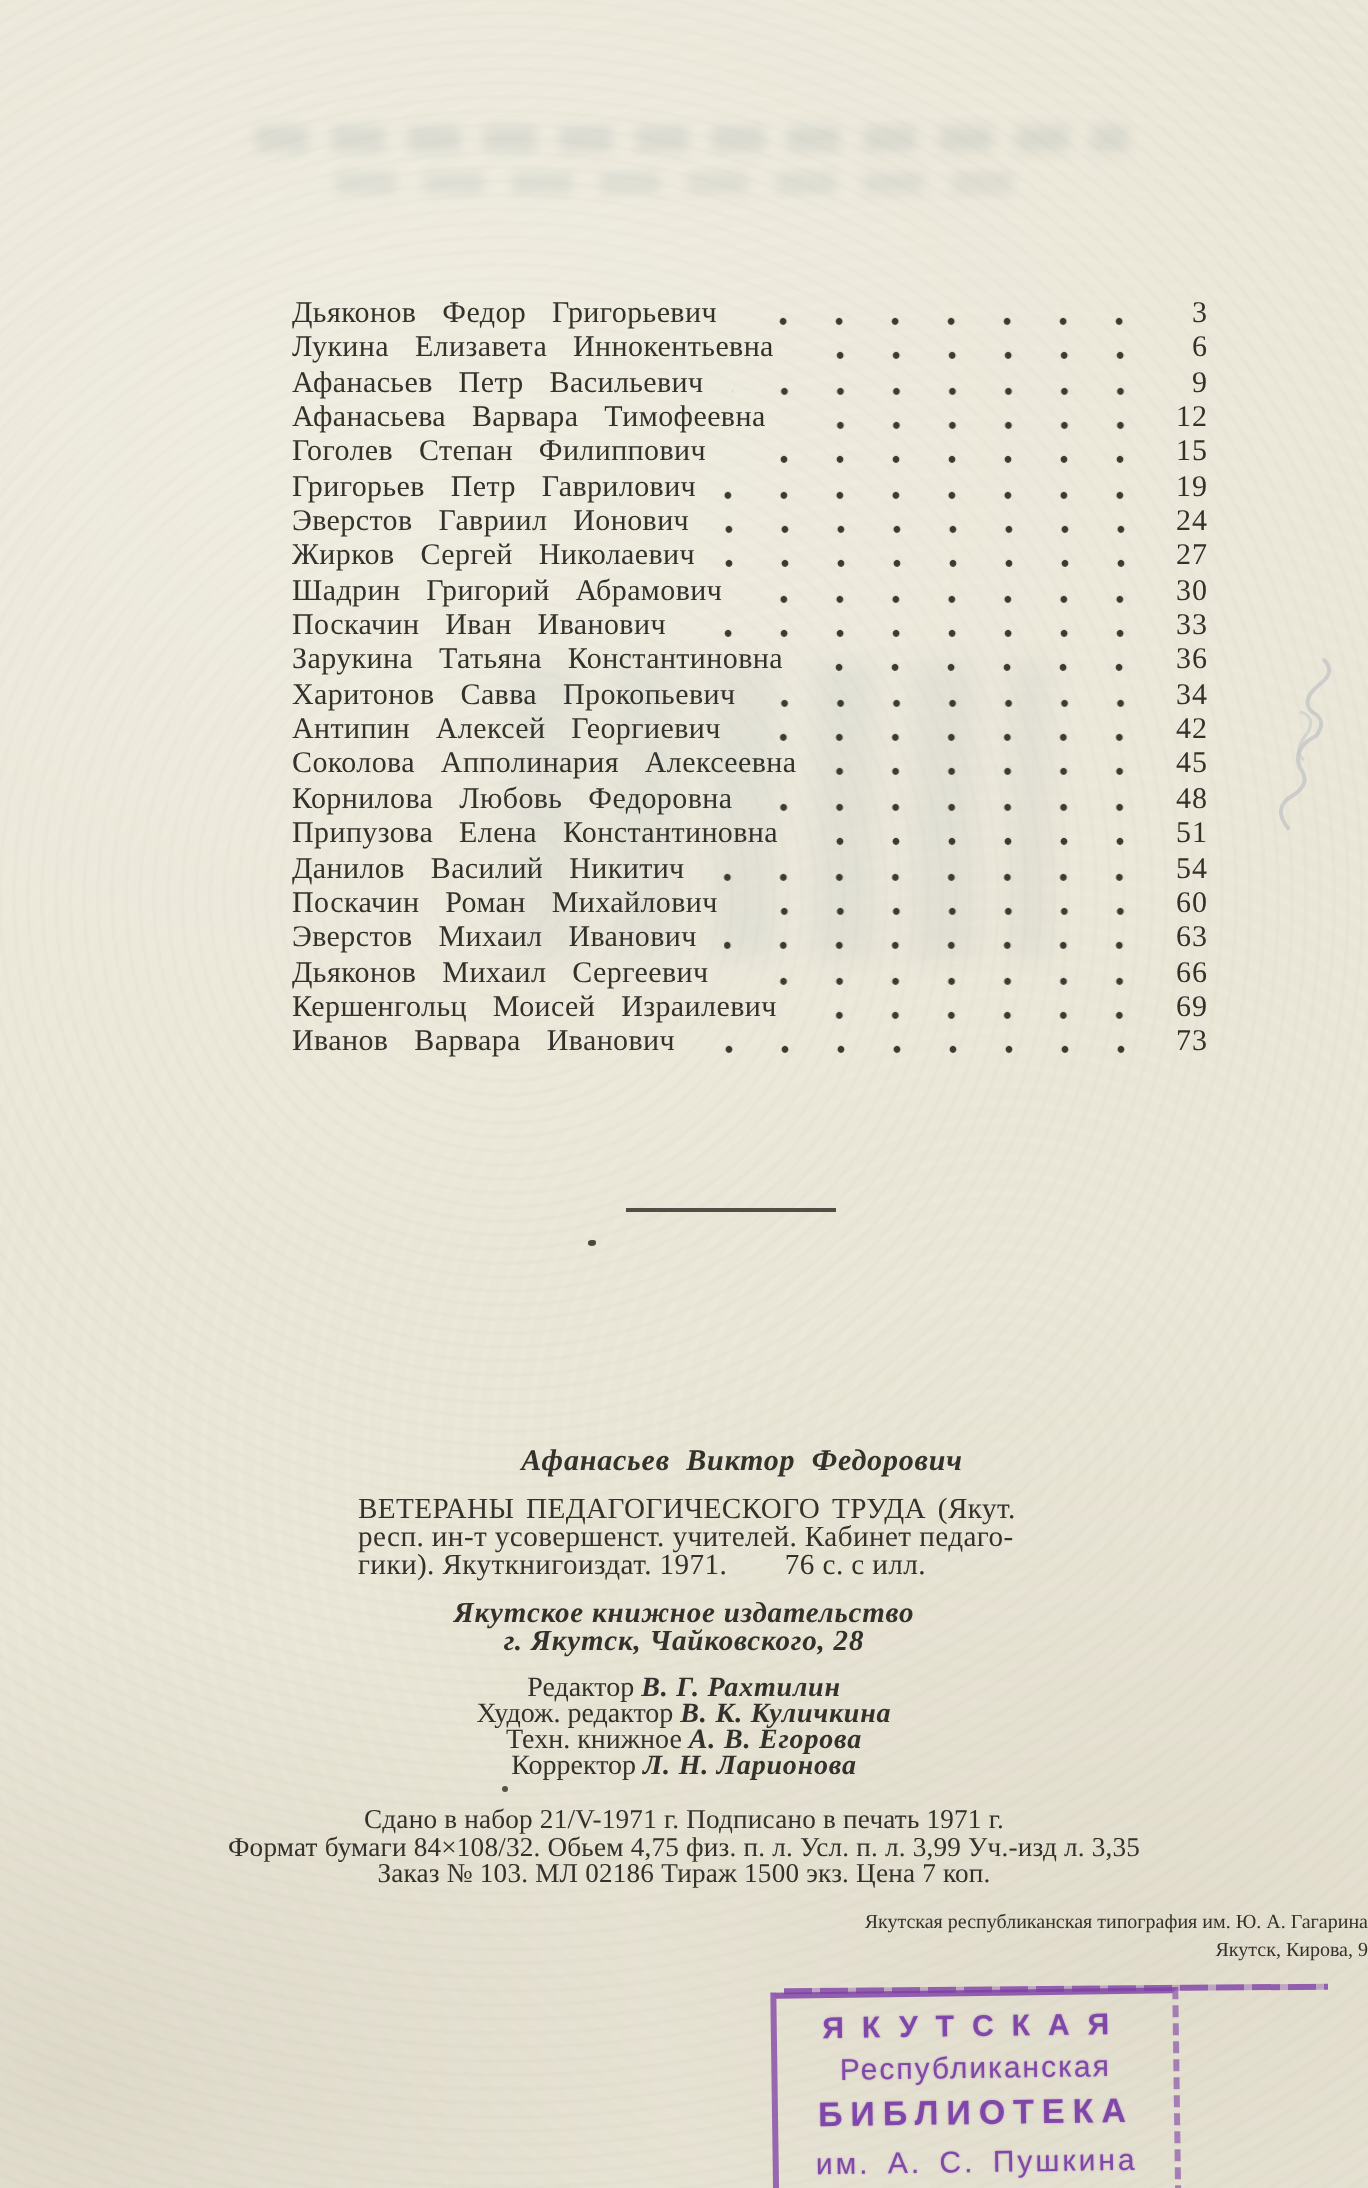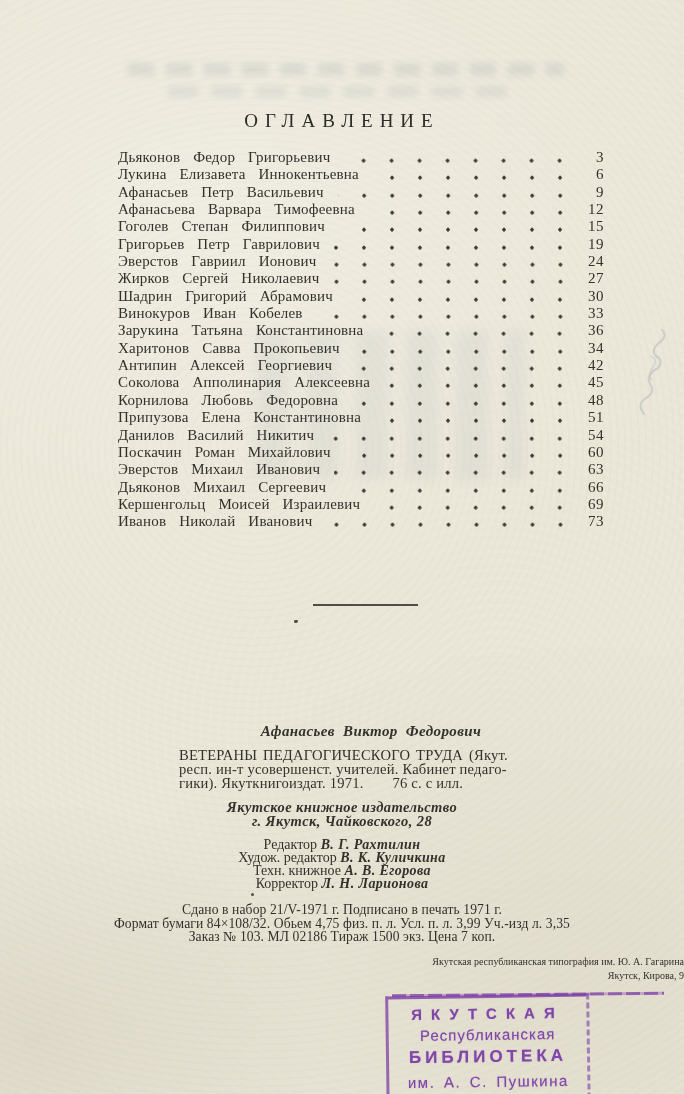--- a/index.html
+++ b/index.html
@@ -23,21 +23,21 @@
   .g2{top:86px;left:168px;width:352px;height:11px;
       background:repeating-linear-gradient(90deg, rgba(146,160,162,.45) 0 30px, rgba(0,0,0,0) 30px 44px);}
   .g3{top:330px;left:255px;width:270px;height:150px;opacity:.14;filter:blur(6px);
       background:repeating-linear-gradient(90deg, rgba(120,140,150,.6) 0 34px, rgba(0,0,0,0) 34px 50px);}
   
   .title{position:absolute;top:110px;left:0;width:100%;text-align:center;
          font-size:19px;letter-spacing:7px;font-weight:500;color:#2e2c25;}
   
   .toc{position:absolute;top:149px;left:118px;width:486px;}
   .toc-row{display:flex;align-items:baseline;height:17.35px;line-height:17.35px;
-           font-size:15px;white-space:nowrap;}
+           font-size:15px;white-space:nowrap;margin-left:28px;}
   .toc-name{word-spacing:9px;letter-spacing:.2px;}
   .toc-leader{flex:1;align-self:stretch;margin:0 8px 0 14px;
       background-image:radial-gradient(circle, #3d3a31 1.5px, rgba(0,0,0,0) 1.9px);
       background-size:28px 17.35px;background-position:right 0 top 3px;background-repeat:repeat-x;}
   .toc-page{min-width:22px;text-align:right;letter-spacing:.5px;}
   
   .rule{position:absolute;top:604px;left:313px;width:105px;height:2px;background:#514e45;}
   .speck1{position:absolute;top:620px;left:294px;width:4px;height:3px;background:#4a473d;border-radius:50% 40% 60% 50%;}
   .speck2{position:absolute;top:893px;left:251px;width:3px;height:3px;background:#55524a;border-radius:50%;}
   
@@ -77,21 +77,20 @@
 </style>
 </head>
 <body>
 
 <div class="page">
 
   <div class="ghost g1"></div>
   <div class="ghost g2"></div>
   <div class="ghost g3"></div>
 
-  <div class="title">ОГЛАВЛЕНИЕ</div>
 
   <div class="toc" id="toc">
       <div class="toc-row">
         <span class="toc-name">Дьяконов Федор Григорьевич</span>
         <span class="toc-leader"></span>
         <span class="toc-page">3</span>
       </div>
       <div class="toc-row">
         <span class="toc-name">Лукина Елизавета Иннокентьевна</span>
         <span class="toc-leader"></span>
@@ -126,21 +125,21 @@
         <span class="toc-name">Жирков Сергей Николаевич</span>
         <span class="toc-leader"></span>
         <span class="toc-page">27</span>
       </div>
       <div class="toc-row">
         <span class="toc-name">Шадрин Григорий Абрамович</span>
         <span class="toc-leader"></span>
         <span class="toc-page">30</span>
       </div>
       <div class="toc-row">
-        <span class="toc-name">Винокуров Иван Кобелев</span>
+        <span class="toc-name">Поскачин Иван Иванович</span>
         <span class="toc-leader"></span>
         <span class="toc-page">33</span>
       </div>
       <div class="toc-row">
         <span class="toc-name">Зарукина Татьяна Константиновна</span>
         <span class="toc-leader"></span>
         <span class="toc-page">36</span>
       </div>
       <div class="toc-row">
         <span class="toc-name">Харитонов Савва Прокопьевич</span>
@@ -186,21 +185,21 @@
         <span class="toc-name">Дьяконов Михаил Сергеевич</span>
         <span class="toc-leader"></span>
         <span class="toc-page">66</span>
       </div>
       <div class="toc-row">
         <span class="toc-name">Кершенгольц Моисей Израилевич</span>
         <span class="toc-leader"></span>
         <span class="toc-page">69</span>
       </div>
       <div class="toc-row">
-        <span class="toc-name">Иванов Николай Иванович</span>
+        <span class="toc-name">Иванов Варвара Иванович</span>
         <span class="toc-leader"></span>
         <span class="toc-page">73</span>
       </div>
     </div>
 
   <div class="rule"></div>
   <div class="speck1"></div>
   <div class="speck2"></div>
 
   <div class="author">Афанасьев Виктор Федорович</div>

